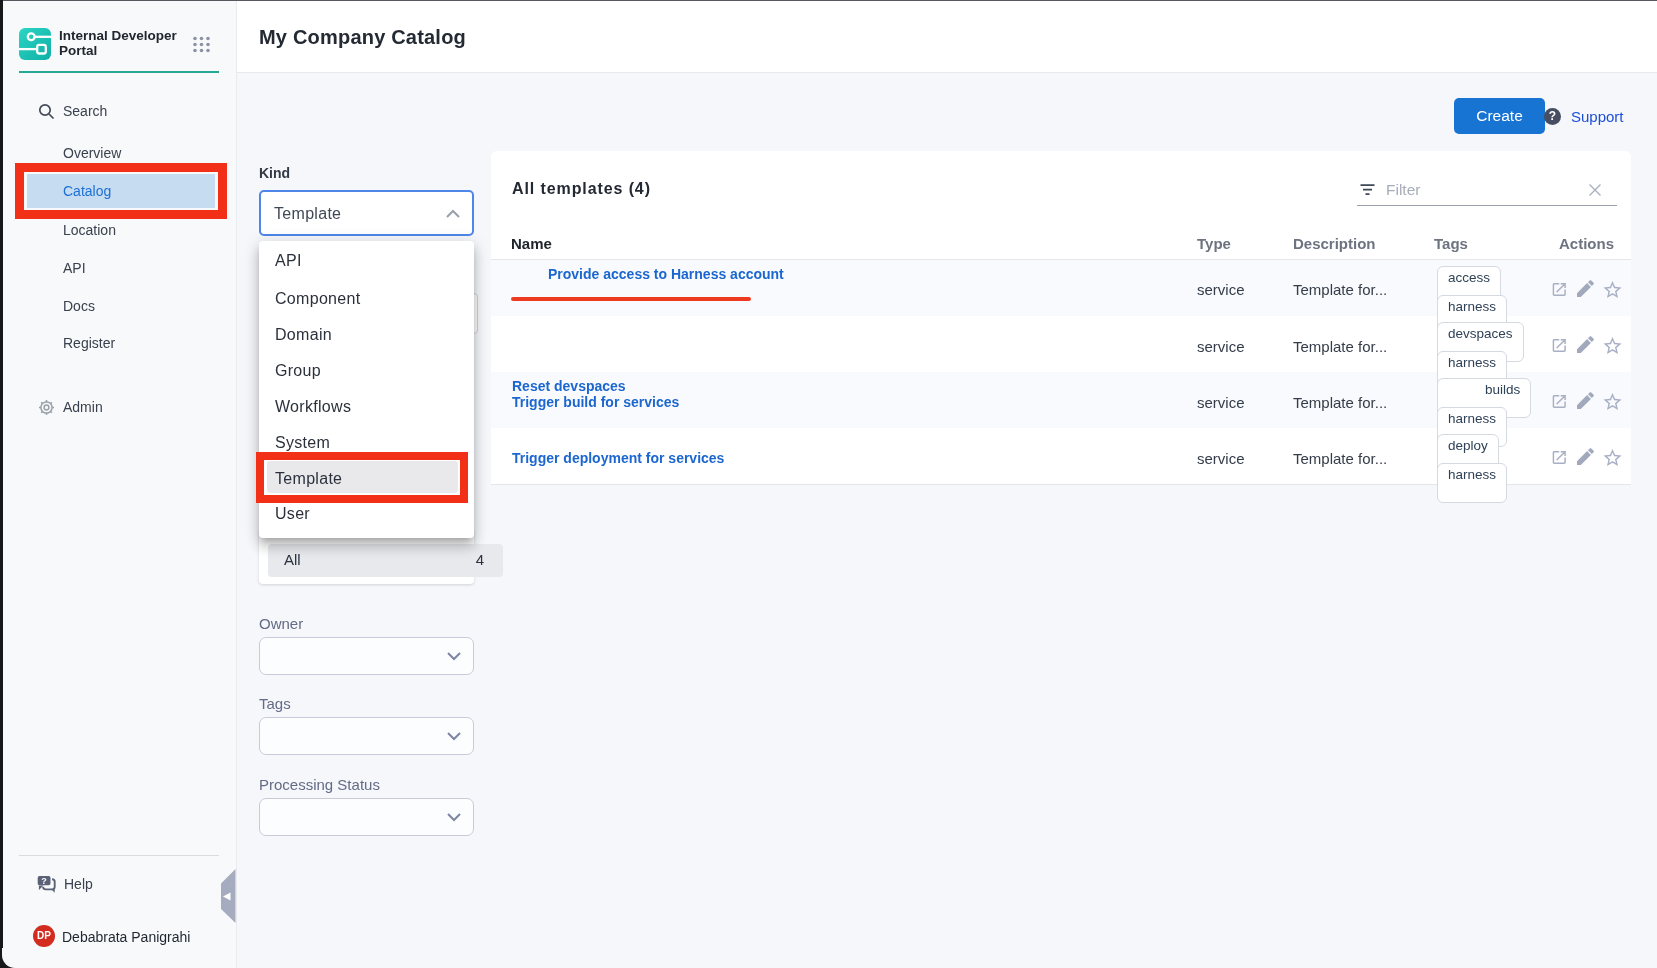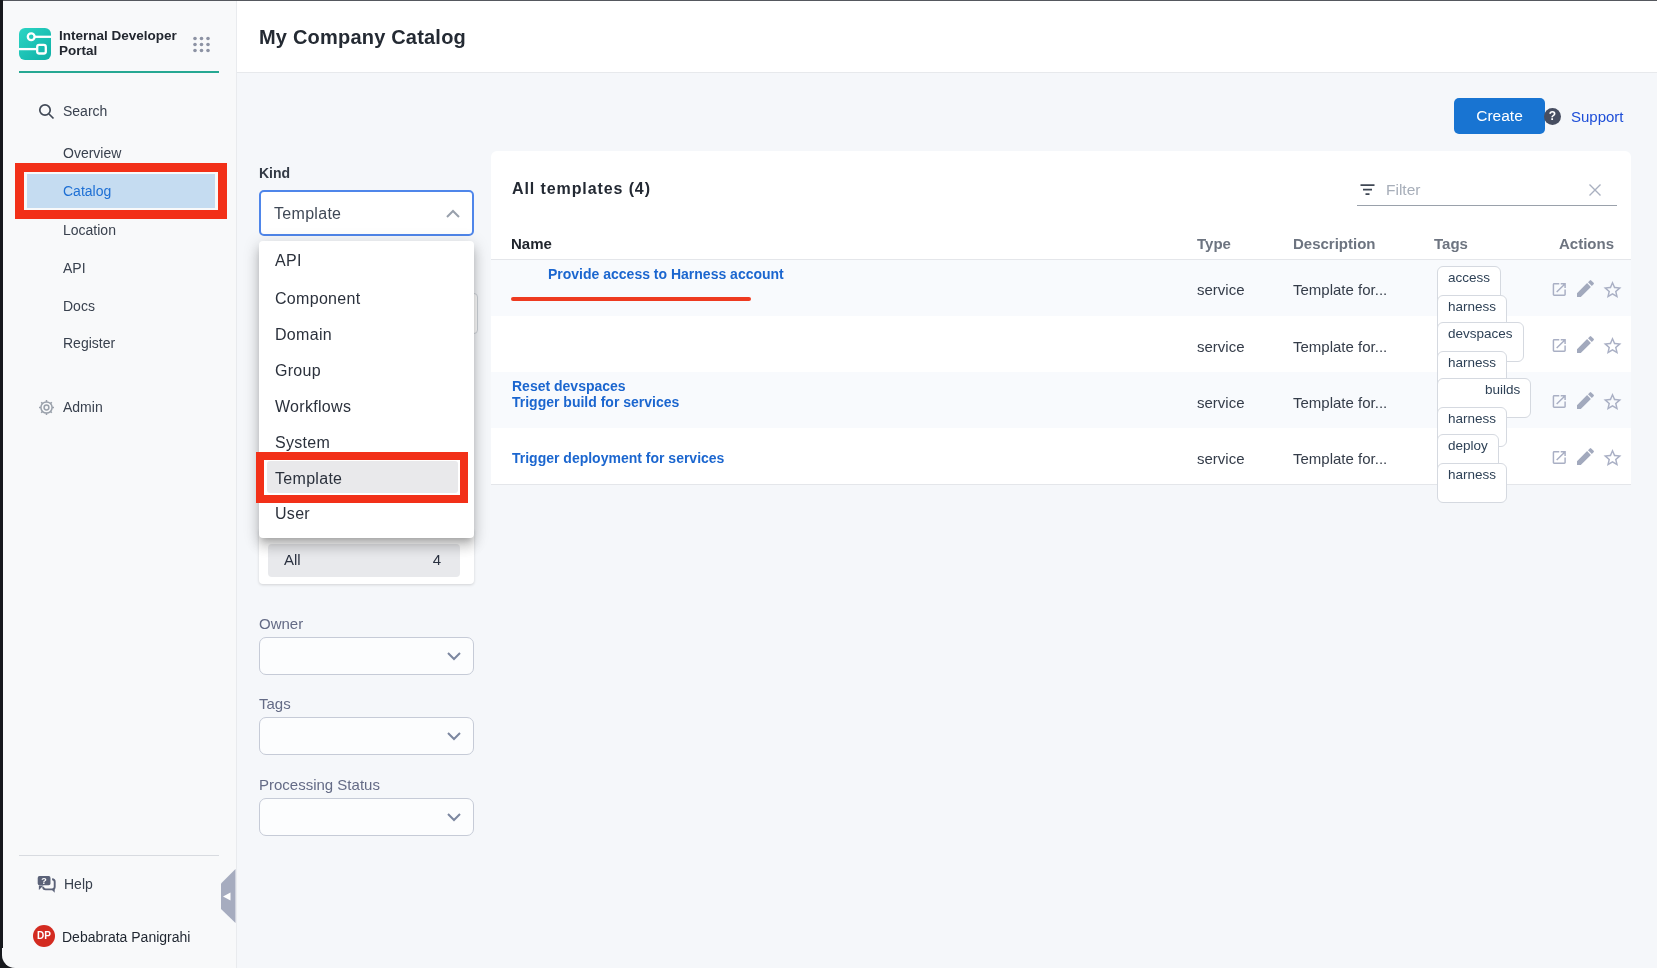--- a/index.html
+++ b/index.html
@@ -34,21 +34,21 @@
 .flabel { position:absolute; font-size:15px; color:#646b86; }
 #kindlabel { left:259px; top:165px; font-size:14px; font-weight:bold; color:#333a45; }
 #kindsel { left:259px; top:190px; width:215px; height:46px; background:#fff; border:2px solid #4f86ea; border-radius:5px; }
 #kindsel span { position:absolute; left:13px; top:13px; font-size:16px; letter-spacing:0.3px; color:#3f4856; }
 #slider { left:460px; top:293px; width:18px; height:41px; background:#fff; border:1px solid #cfd4da; border-radius:4px; }
 #dropdown { left:259px; top:241px; width:215px; height:297px; background:#fff; border-radius:4px; box-shadow:0 5px 6px -3px rgba(0,0,0,.2), 0 9px 12px 1px rgba(0,0,0,.14), 0 3px 16px 2px rgba(0,0,0,.12); }
 .ditem { position:absolute; left:16px; font-size:16px; letter-spacing:0.3px; color:#2b313c; }
 #dsel { position:absolute; left:8px; top:220px; width:191px; height:32px; background:#e9e9eb; border-radius:3px; }
 #redbox2 { left:256px; top:452px; width:212px; height:51px; border-width:8px; }
 #allcard { left:259px; top:528px; width:215px; height:56px; background:#fff; border-radius:4px; box-shadow:0 1px 3px rgba(0,0,0,.15); }
-#allrow { left:268px; top:544px; width:192px; height:33px; background:#e8e9ec; border-radius:4px; font-size:15px; color:#2a3140; }
+#allrow { left:268px; top:544px; width:235px; height:33px; background:#e8e9ec; border-radius:4px; font-size:15px; color:#2a3140; }
 #allrow .a { position:absolute; left:16px; top:7px; }
 #allrow .b { position:absolute; right:19px; top:7px; }
 .fsel { position:absolute; left:259px; width:215px; height:38px; background:#fcfdfe; border:1px solid #c6cbd7; border-radius:7px; }
 
 
 #card { left:491px; top:151px; width:1140px; height:334px; background:#fff; border-radius:6px; }
 #alltpl { left:512px; top:180px; font-size:16px; font-weight:bold; letter-spacing:0.9px; color:#232933; }
 #filterph { left:1386px; top:181px; font-size:15.5px; color:#a7aeb9; }
 #filterline { left:1357px; top:205px; width:260px; height:1px; background:#9aa1ab; }
 .th { position:absolute; top:235px; font-size:15px; font-weight:bold; color:#6d7480; }

